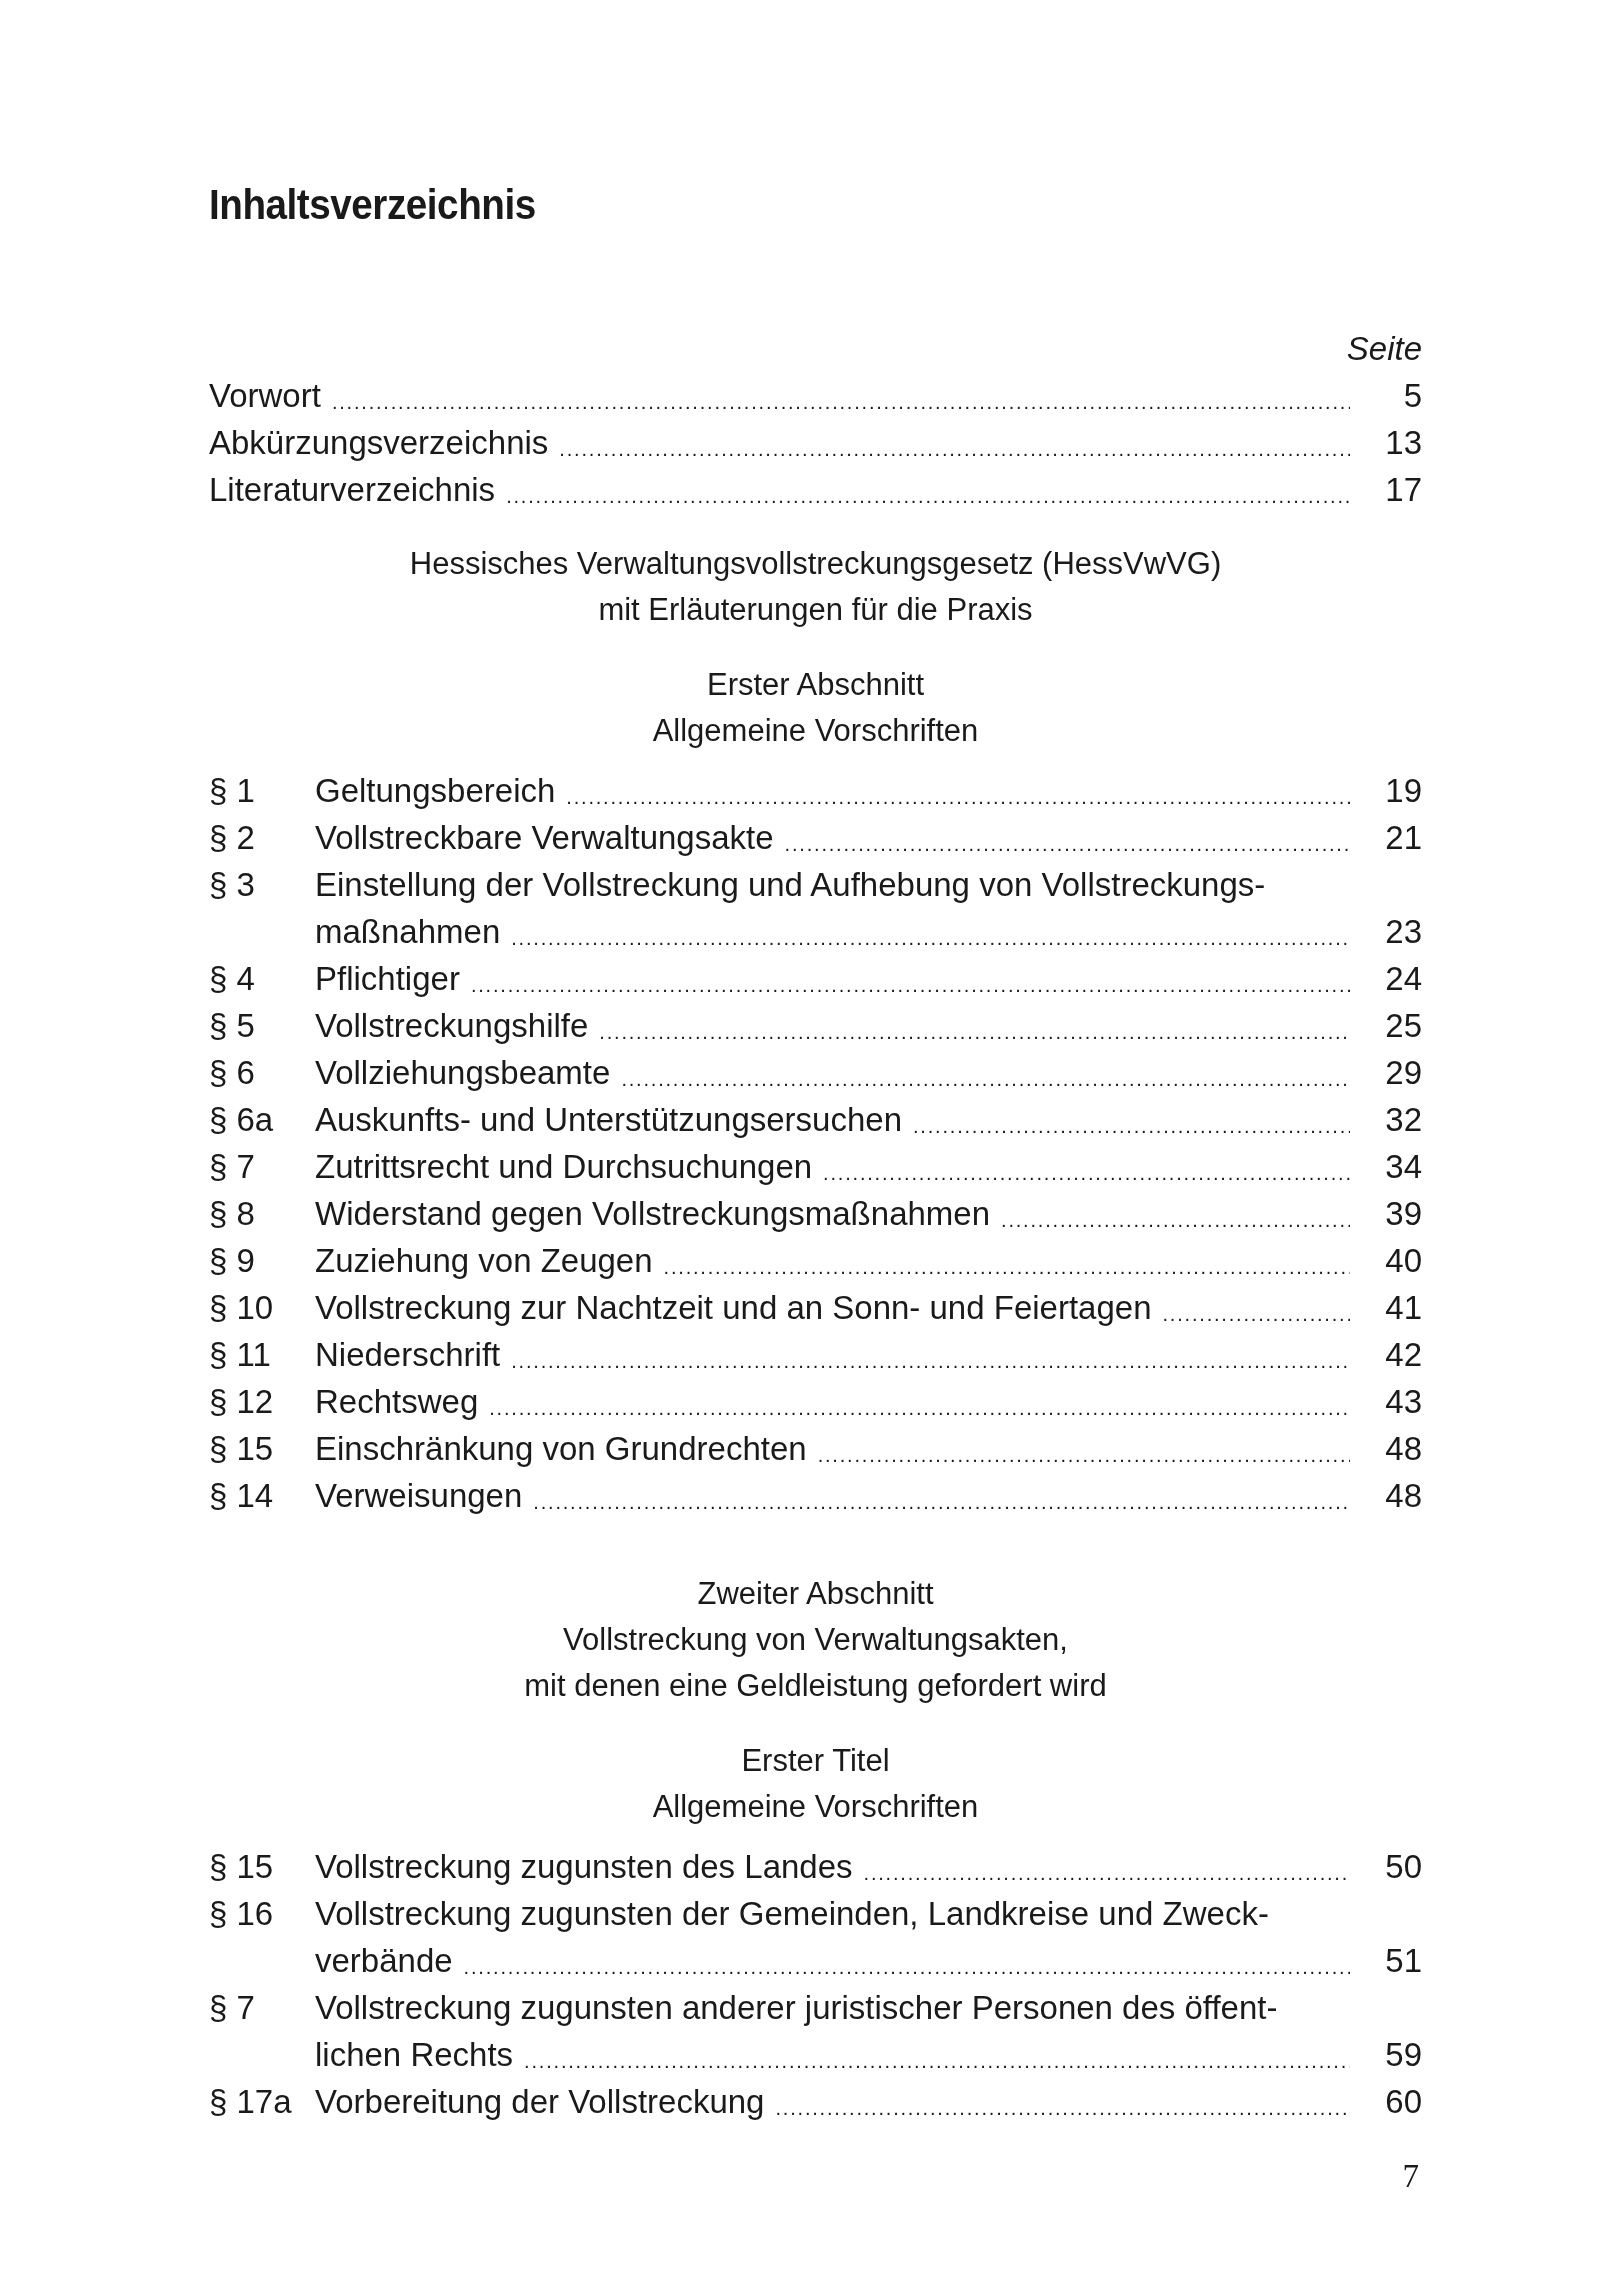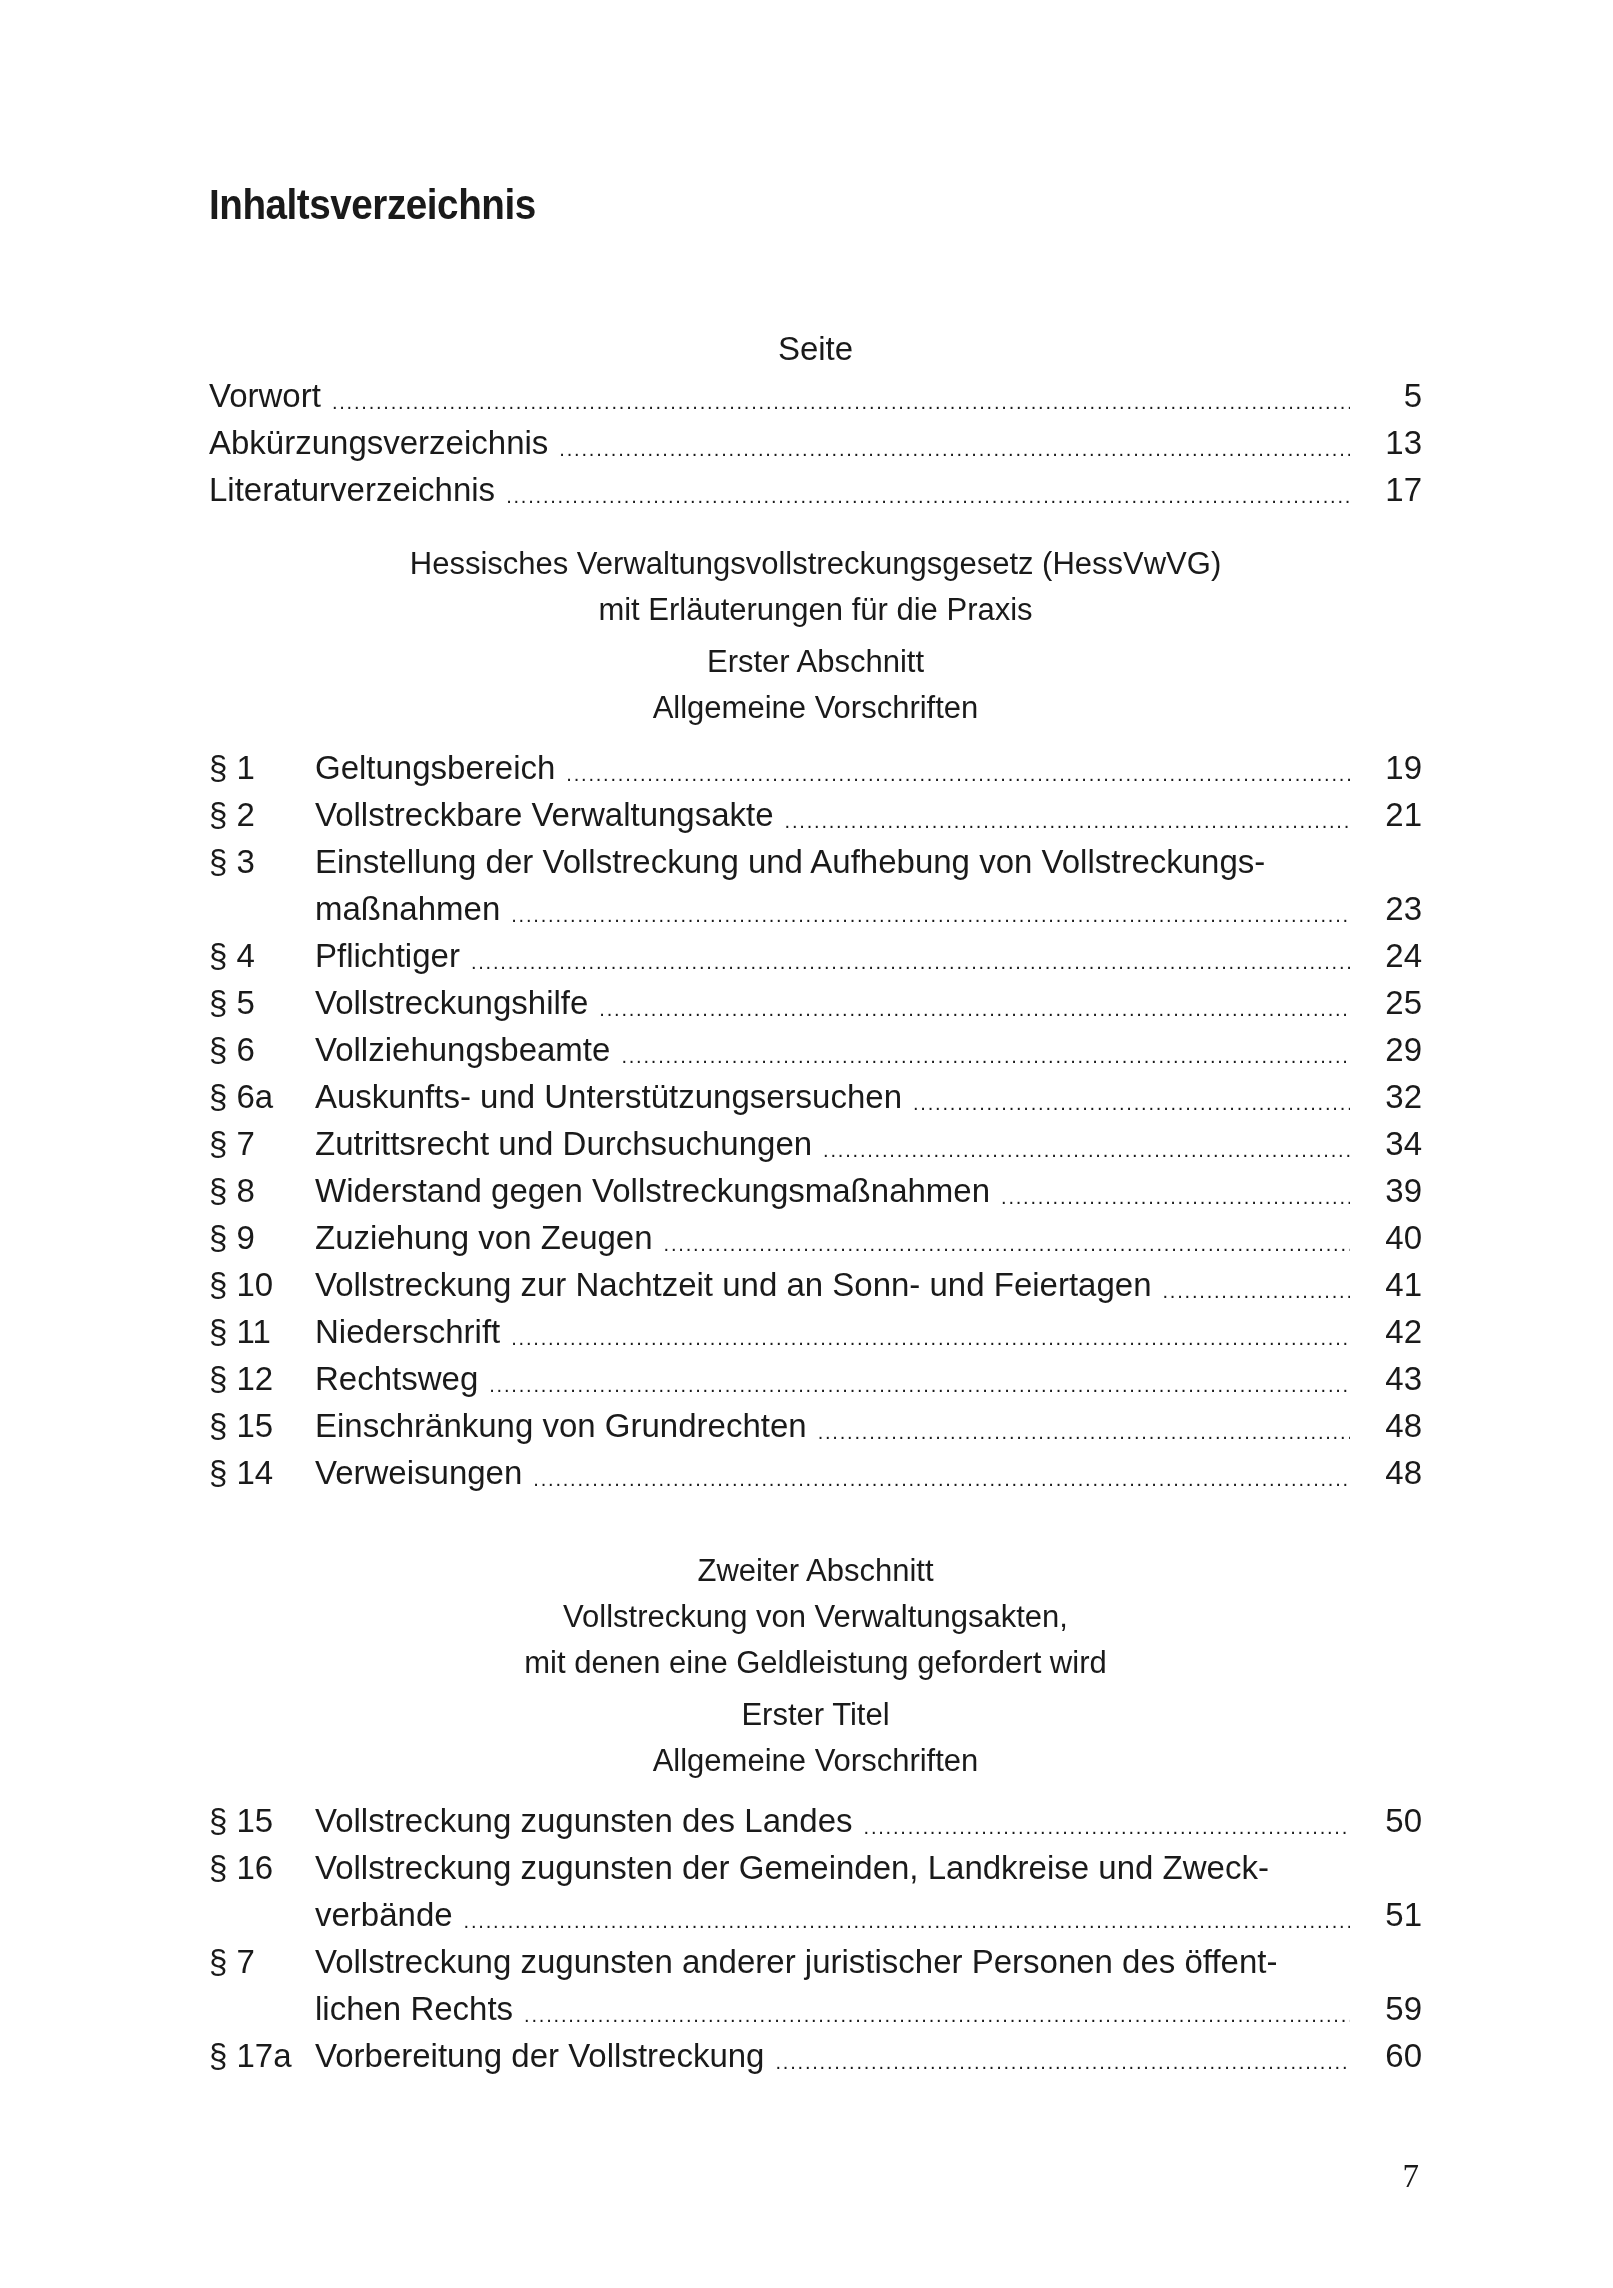--- a/index.html
+++ b/index.html
@@ -10,37 +10,37 @@
   }
   .page-title {
     position: absolute; left: 209px; top: 181px;
     font-size: 42px; font-weight: bold; letter-spacing: -0.5px;
     transform: scaleX(0.92); transform-origin: left top;
   }
   .toc {
     position: absolute; left: 209px; top: 325px; width: 1213px;
     font-size: 33px; line-height: 47px;
   }
-  .seite-head { text-align: center; height: 47px; }
+  .seite-head { text-align: right; height: 47px; font-style: italic; }
   .row { display: flex; align-items: flex-end; height: 47px; }
   .row .num { width: 106px; flex: 0 0 106px; white-space: nowrap; }
   .row .titlecell { flex: 1; display: flex; align-items: flex-end; min-width: 0; }
   .row .label { white-space: nowrap; }
   .row .leader {
     flex: 1; overflow: hidden; white-space: nowrap; margin: 0 7.4px 0 11px;
     letter-spacing: 1.8px; font-size: 20px; line-height: 33px;
   }
   .row .leader::before { content: "................................................................................................................................................................................................................................................................"; }
   .row .page { width: 65px; flex: 0 0 65px; text-align: right; }
   .row.cont .titlecell { padding-right: 83px; }
   .heading-block {
     text-align: center; font-weight: normal; font-size: 31px; line-height: 46px;
   }
   .heading-block.gap-top { margin-top: 28px; }
-  .heading-block.gap-mid { margin-top: 6px; }
+  .heading-block.gap-mid { margin-top: 29px; }
   .heading-block .line { display: block; }
   .section-rows { margin-top: 13px; }
   .page-number {
     position: absolute; right: 194px; top: 2158px;
     font-family: "Liberation Serif", "DejaVu Serif", serif; font-size: 33px;
   }
 </style>
 </head>
 <body>
 

